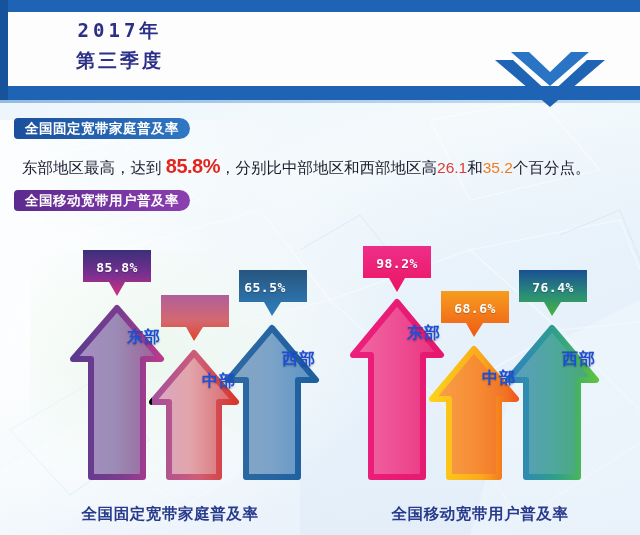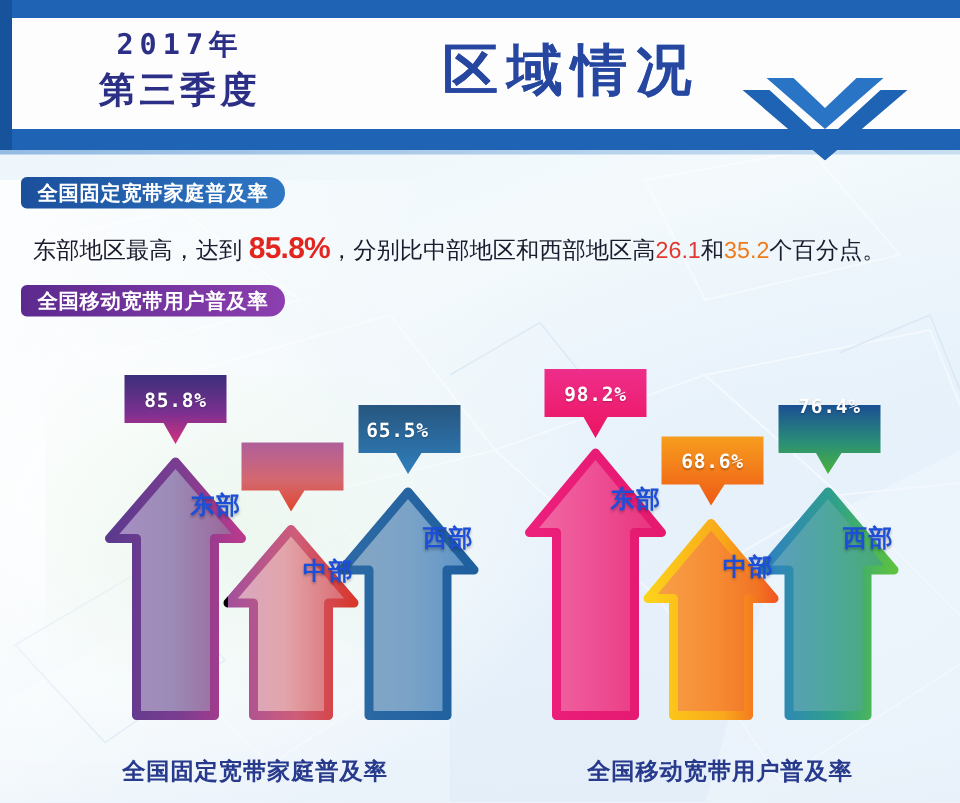--- a/index.html
+++ b/index.html
@@ -40,21 +40,21 @@
              background:linear-gradient(90deg,#3a7fc9,#9fc6e8); opacity:.5; }
   .hdr-left-dark{ position:absolute; left:0; top:0; width:8px; height:100px; background:#17539b; }
 
   .quarter{
     position:absolute; left:40px; top:14px; width:160px; height:70px;
     color:#2b2f86; font-weight:bold; letter-spacing:4px;
     font-family:"DejaVu Sans Mono","Liberation Mono",monospace;
     text-align:center;
   }
   .quarter .q1{ font-size:19px; line-height:32px; }
-  .quarter .q2{ font-size:24px; line-height:30px; letter-spacing:3px;
+  .quarter .q2{ font-size:19px; line-height:30px; letter-spacing:3px;
                 font-family:"Liberation Sans","DejaVu Sans",sans-serif; }
 
   .title{
     position:absolute; left:295px; top:16px;
     font-size:37px; font-weight:bold; letter-spacing:6px; line-height:62px;
     background:linear-gradient(100deg,#243f96 0%,#2d53ad 30%,#3f7fd0 62%,#6aa8e2 100%);
     -webkit-background-clip:text; background-clip:text; color:transparent;
     text-shadow:0 0 0 rgba(0,0,0,0);
   }
   .title-fallback{ color:#2746a0; }
@@ -143,21 +143,20 @@
     <div class="hdr-white"></div>
     <div class="hdr-band bot"></div>
     <div class="hdr-thin"></div>
     <div class="hdr-left-dark"></div>
 
     <div class="quarter">
       <div class="q1">2017年</div>
       <div class="q2">第三季度</div>
     </div>
 
-    <div class="title title-fallback">区域情况</div>
 
     <div class="chev-wrap">
       <svg class="chev" width="110" height="55" viewBox="0 0 110 55">
         <path d="M0 8 L18 8 L55 42 L92 8 L110 8 L55 55 Z" fill="#1f63b4"></path>
         <path d="M16 0 L34 0 L55 20 L76 0 L94 0 L55 34 Z" fill="#2a74c5"></path>
       </svg>
     </div>
   </div>
 
   <div class="badge b1">全国固定宽带家庭普及率</div>
@@ -298,21 +297,21 @@
       <path d="M111 51 L179 51 L179 83 L153 83 L144 97 L136 83 L111 83 Z" fill="url(#rfl-cent)"></path>
       <path d="M189 30 L257 30 L257 62 L231 62 L222 76 L214 62 L189 62 Z" fill="url(#rfl-west)"></path>
     </svg>
 
     <div class="flag" style="left:33px;top:-2px;width:68px;height:32px">
       <div class="flag-val" style="line-height:32px">98.2%</div>
     </div>
     <div class="flag" style="left:111px;top:43px;width:68px;height:32px">
       <div class="flag-val" style="line-height:32px">68.6%</div>
     </div>
-    <div class="flag" style="left:189px;top:6px;width:68px;height:32px">
+    <div class="flag" style="left:189px;top:22px;width:68px;height:32px">
       <div class="flag-val" style="line-height:32px">76.4%</div>
     </div>
 
     <div class="region" style="left:23px;top:73px;width:88px">东部</div>
     <div class="region" style="left:102px;top:118px;width:84px">中部</div>
     <div class="region" style="left:178px;top:99px;width:88px">西部</div>
 
     <div class="caption">全国移动宽带用户普及率</div>
   </div>
 

